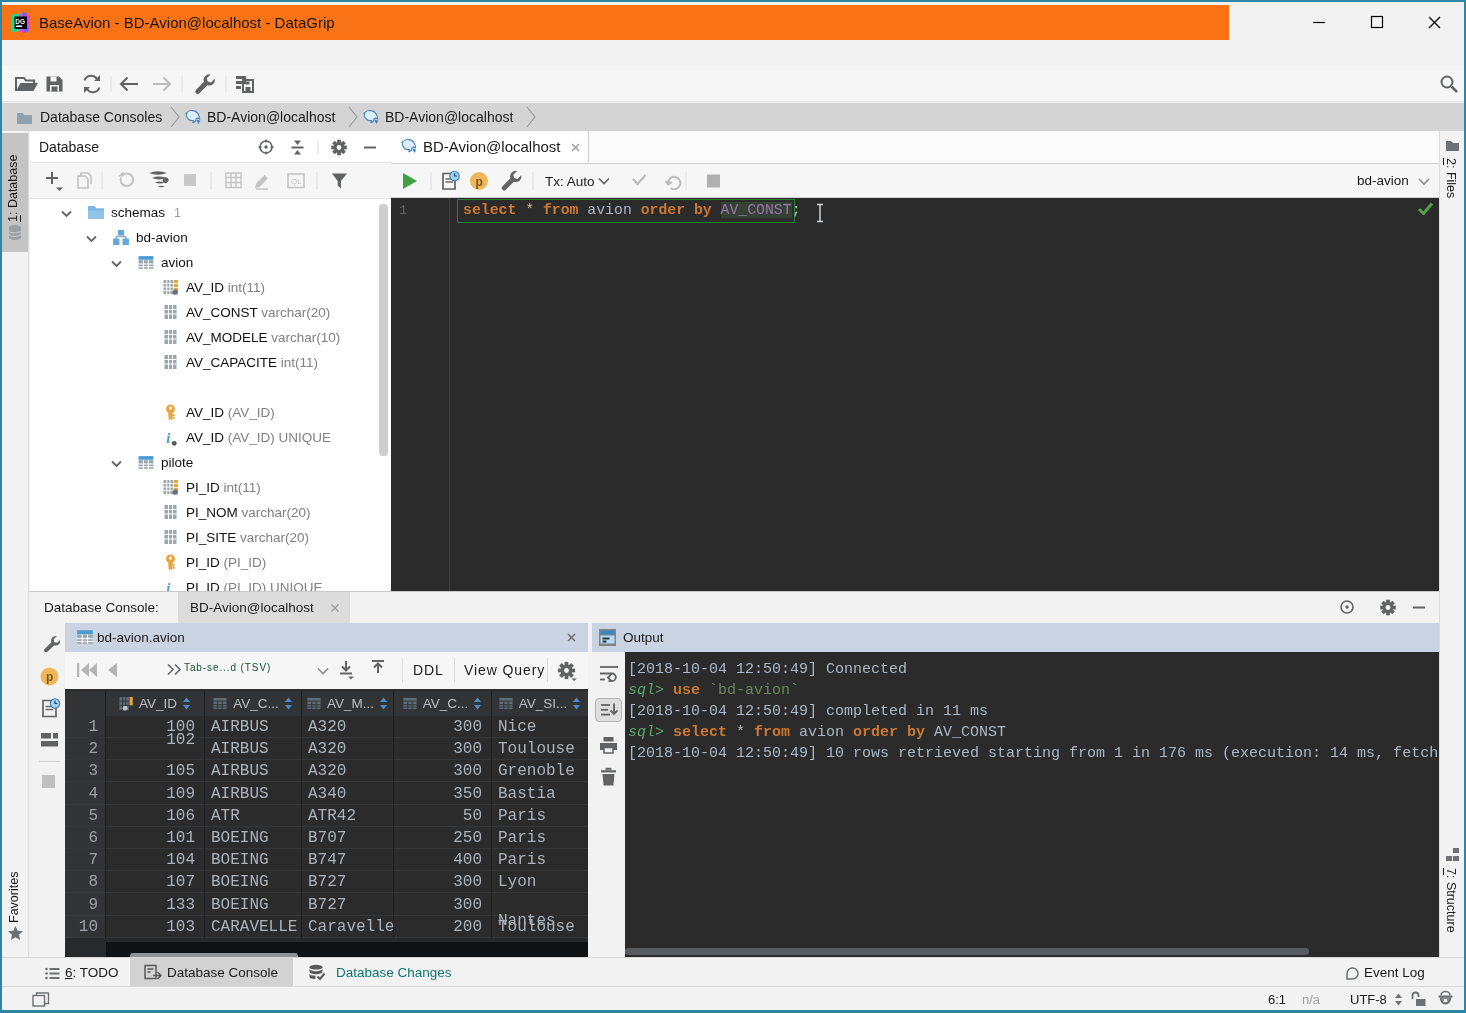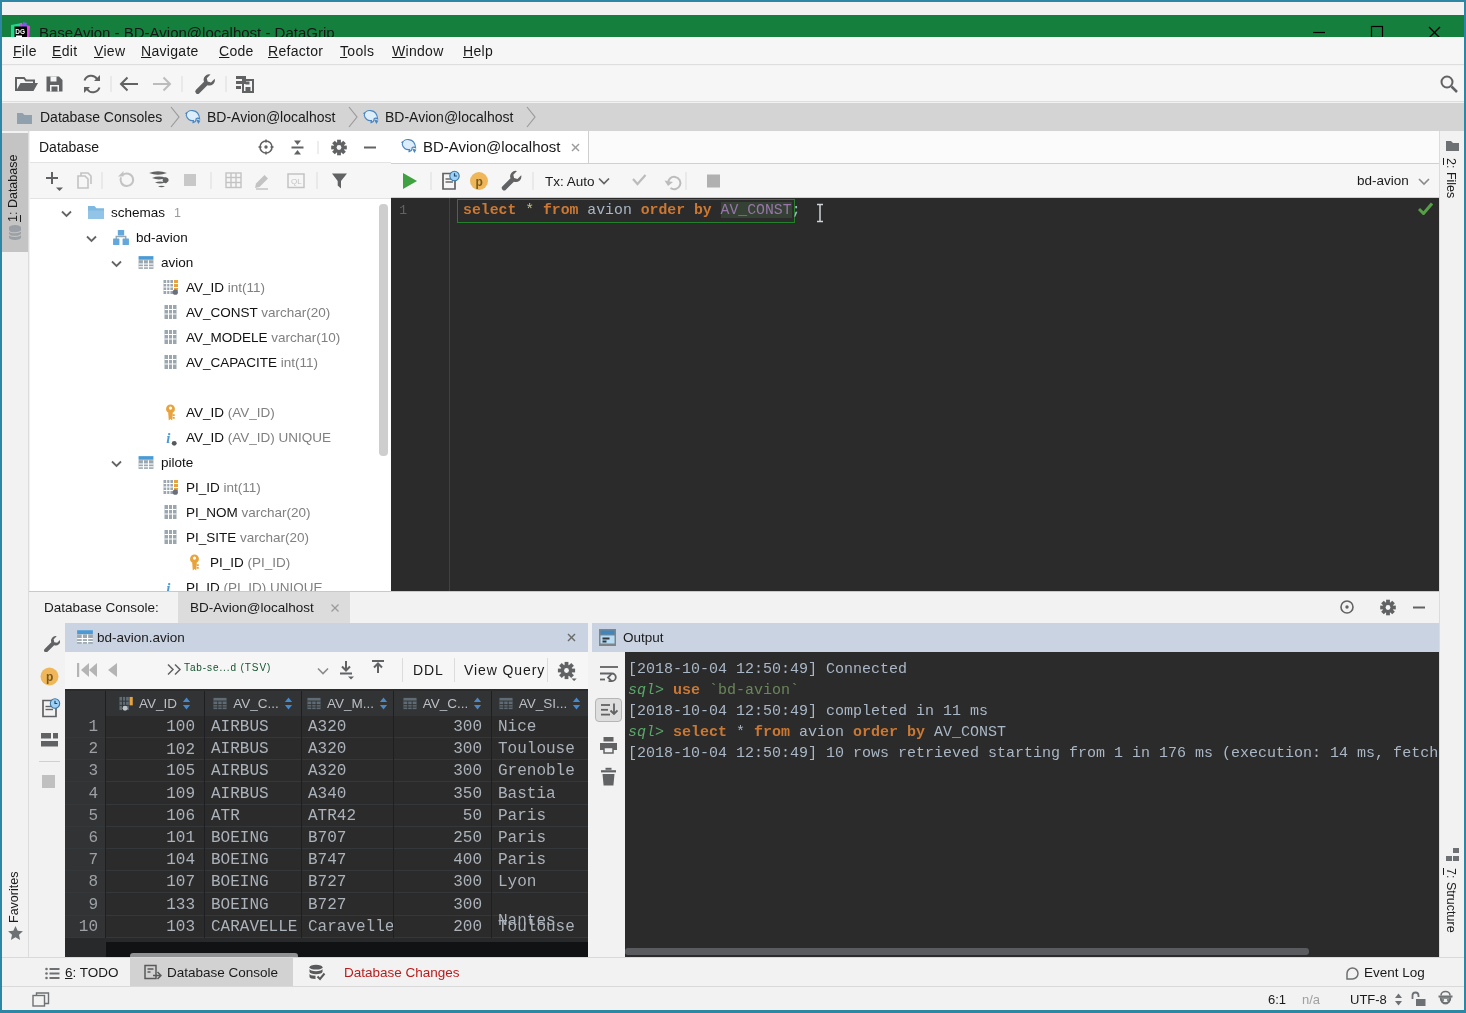--- a/index.html
+++ b/index.html
@@ -9,50 +9,39 @@
   #win { position:absolute; left:2px; top:2px; width:1462px; height:1008px; background:#f2f2f2; }
   .mono { font-family:"Liberation Mono", monospace; }
   .vtext-l { writing-mode:vertical-rl; transform:rotate(180deg); }
   .vtext-r { writing-mode:vertical-rl; }
   .crumb-sep { width:12px; height:22px; }
 </style>
 </head>
 <body>
 <div id="win">
 
-  <div class="abs" id="titlebar" style="left:0;top:13px;width:1462px;height:35px;background:#15803d;">
+  <div class="abs" id="titlebar" style="left:0;top:3px;width:1227px;height:35px;background:#f97316;">
     <svg class="abs" style="left:8px;top:7px;" width="21" height="21" viewBox="0 0 21 21">
       <polygon points="1,3 12,1 11,19 1,20" fill="#21d789"></polygon>
       <polygon points="10,2 20,4 19,19 9,20" fill="#e343e6"></polygon>
       <polygon points="13,0 17,1 16,6 12,5" fill="#7c59f5"></polygon>
       <polygon points="14,16 19,15 18,20 13,21" fill="#7c59f5"></polygon>
       <rect x="4.5" y="4.5" width="12.5" height="12.5" fill="#000000"></rect>
       <text x="5.2" y="11.8" fill="#ffffff" font-size="6.5" font-weight="bold" font-family="Liberation Sans">DG</text>
       <rect x="6" y="13.5" width="6" height="1.5" fill="#ffffff"></rect>
     </svg>
     <div class="abs" style="left:37px;top:9px;font-size:15px;color:#161616;">BaseAvion - BD-Avion@localhost - DataGrip</div>
     <svg class="abs" style="left:1300px;top:0;" width="145" height="30" viewBox="0 0 145 30">
       <line x1="11" y1="17.5" x2="23" y2="17.5" stroke="#000" stroke-width="1.2"></line>
       <rect x="69.5" y="11.5" width="11" height="11" fill="none" stroke="#000" stroke-width="1.2"></rect>
       <line x1="127" y1="12" x2="138" y2="23" stroke="#000" stroke-width="1.2"></line>
       <line x1="138" y1="12" x2="127" y2="23" stroke="#000" stroke-width="1.2"></line>
     </svg>
   </div>
 
-  <div class="abs" id="menubar" style="left:0;top:35px;width:1462px;height:28px;background:#f6f6f6;border-bottom:1px solid #dedede;font-size:14px;color:#1a1a1a;letter-spacing:0.3px;">
-    <span class="abs" style="left:11px;top:6px;"><u>F</u>ile</span>
-    <span class="abs" style="left:50px;top:6px;"><u>E</u>dit</span>
-    <span class="abs" style="left:92px;top:6px;"><u>V</u>iew</span>
-    <span class="abs" style="left:139px;top:6px;"><u>N</u>avigate</span>
-    <span class="abs" style="left:217px;top:6px;"><u>C</u>ode</span>
-    <span class="abs" style="left:266px;top:6px;"><u>R</u>efactor</span>
-    <span class="abs" style="left:338px;top:6px;"><u>T</u>ools</span>
-    <span class="abs" style="left:390px;top:6px;"><u>W</u>indow</span>
-    <span class="abs" style="left:461px;top:6px;"><u>H</u>elp</span>
-  </div>
 
   <div class="abs" id="toolbar" style="left:0;top:64px;width:1462px;height:36px;background:#f6f6f6;border-bottom:1px solid #dedede;">
     <svg class="abs" style="left:12px;top:6px;" width="250" height="24" viewBox="0 0 250 24">
 
       <path d="M2,19 L2,6 L10,6 L12,8.5 L20,8.5 L20,11" fill="none" stroke="#606264" stroke-width="2"></path>
       <path d="M2,19 L6.5,11 L24,11 L19.5,19 Z" fill="#606264"></path>
 
       <path d="M32.5,4.5 h12.5 l3.5,3.5 v11.5 h-16 z" fill="#606264"></path>
       <rect x="36.5" y="4.5" width="6" height="5" fill="#f6f6f6"></rect>
       <rect x="36" y="13" width="9" height="6.5" fill="#f6f6f6"></rect>
@@ -366,21 +355,21 @@
               <rect x="2" y="1" width="12" height="14" fill="#9aa7b0"></rect>
               <g stroke="#ffffff" stroke-width="1">
                 <line x1="6" y1="1" x2="6" y2="15"></line>
                 <line x1="10" y1="1" x2="10" y2="15"></line>
                 <line x1="2" y1="5.5" x2="14" y2="5.5"></line>
                 <line x1="2" y1="10" x2="14" y2="10"></line>
               </g>
             </svg></span>
           <span class="abs" style="left:156px;top:3px;color:#111;white-space:pre;">PI_SITE<span style="color:#808080;"> varchar(20)</span></span>
         </div>
-        <div class="abs" style="left:0;top:353px;height:25px;width:361px;margin-left:24px;">
+        <div class="abs" style="left:0;top:353px;height:25px;width:361px;">
           <span class="abs" style="left:132px;top:2px;"><svg width="17" height="17" viewBox="0 0 16 16">
               <circle cx="8" cy="4.6" r="4.2" fill="#e8a33d"></circle>
               <circle cx="8" cy="3.8" r="1.5" fill="#ffffff"></circle>
               <path d="M5.8,8 h4.4 l-0.6,7.5 -1.6,-1.5 -1.6,1.5 z" fill="#e8a33d"></path>
               <path d="M10,10.5 h2 M10,13 h2" stroke="#e8a33d" stroke-width="1.6"></path>
             </svg></span>
           <span class="abs" style="left:156px;top:3px;color:#111;white-space:pre;">PI_ID<span style="color:#808080;"> (PI_ID)</span></span>
         </div>
         <div class="abs" style="left:0;top:378px;height:25px;width:361px;">
           <span class="abs" style="left:132px;top:2px;"><svg width="17" height="17" viewBox="0 0 16 16">
@@ -684,21 +673,21 @@
           </div>
           <div class="abs" style="left:0;top:25px;width:523px;height:22px;border-bottom:1px solid #35383a;"></div>
           <div class="abs" style="left:0;top:27px;width:33px;text-align:right;color:#9da1a5;">1</div>
           <div class="abs" style="left:40px;top:27px;width:90px;text-align:right;">100</div>
           <div class="abs" style="left:146px;top:27px;">AIRBUS</div>
           <div class="abs" style="left:243px;top:27px;">A320</div>
           <div class="abs" style="left:328px;top:27px;width:89px;text-align:right;">300</div>
           <div class="abs" style="left:433px;top:27px;">Nice</div>
           <div class="abs" style="left:0;top:47.2px;width:523px;height:22px;border-bottom:1px solid #35383a;"></div>
           <div class="abs" style="left:0;top:49.2px;width:33px;text-align:right;color:#9da1a5;">2</div>
-          <div class="abs" style="left:40px;top:50px;width:90px;text-align:right;">102</div>
+          <div class="abs" style="left:40px;top:40px;width:90px;text-align:right;">102</div>
           <div class="abs" style="left:146px;top:49.2px;">AIRBUS</div>
           <div class="abs" style="left:243px;top:49.2px;">A320</div>
           <div class="abs" style="left:328px;top:49.2px;width:89px;text-align:right;">300</div>
           <div class="abs" style="left:433px;top:49.2px;">Toulouse</div>
           <div class="abs" style="left:0;top:69.4px;width:523px;height:22px;border-bottom:1px solid #35383a;"></div>
           <div class="abs" style="left:0;top:71.4px;width:33px;text-align:right;color:#9da1a5;">3</div>
           <div class="abs" style="left:40px;top:71.4px;width:90px;text-align:right;">105</div>
           <div class="abs" style="left:146px;top:71.4px;">AIRBUS</div>
           <div class="abs" style="left:243px;top:71.4px;">A320</div>
           <div class="abs" style="left:328px;top:71.4px;width:89px;text-align:right;">300</div>
@@ -836,21 +825,21 @@
       <span class="abs" style="left:37px;top:7px;font-size:13.5px;color:#1a1a1a;">Database Console</span>
     </div>
     <svg class="abs" style="left:306px;top:6px;" width="18" height="18" viewBox="0 0 18 18">
       <g fill="#58595a">
         <ellipse cx="8" cy="3.2" rx="6.5" ry="2.4"></ellipse>
         <path d="M1.5,4.8 a6.5,2.4 0 0 0 13,0 v3 a6.5,2.4 0 0 1 -13,0 z"></path>
         <path d="M1.5,9.4 a6.5,2.4 0 0 0 6,2.3 l0,3.4 a6.5,2.4 0 0 1 -6,-2.3 z"></path>
       </g>
       <path d="M9.5,12.5 l2.5,2.5 L16.5,9.5" stroke="#58595a" stroke-width="2" fill="none"></path>
     </svg>
-    <span class="abs" style="left:342px;top:7px;font-size:13.5px;color:#b91c1c;">Database Changes</span>
+    <span class="abs" style="left:334px;top:7px;font-size:13.5px;color:#0f766e;">Database Changes</span>
     <svg class="abs" style="left:1343px;top:8px;" width="16" height="15" viewBox="0 0 16 15">
       <path d="M2,13 v-5.5 a5.5,5.5 0 1 1 5.5,5.5 z" fill="none" stroke="#6e7173" stroke-width="1.5"></path>
     </svg>
     <span class="abs" style="left:1362px;top:7px;font-size:13.5px;color:#1a1a1a;">Event Log</span>
   </div>
 
   <div class="abs" id="statusbar" style="left:0;top:984px;width:1462px;height:24px;background:#f2f2f2;border-top:1px solid #d9d9d9;">
     <svg class="abs" style="left:30px;top:4px;" width="18" height="17" viewBox="0 0 18 17">
       <g fill="none" stroke="#6e7173" stroke-width="1.4">
         <rect x="1" y="4.5" width="11.5" height="10.5"></rect>

